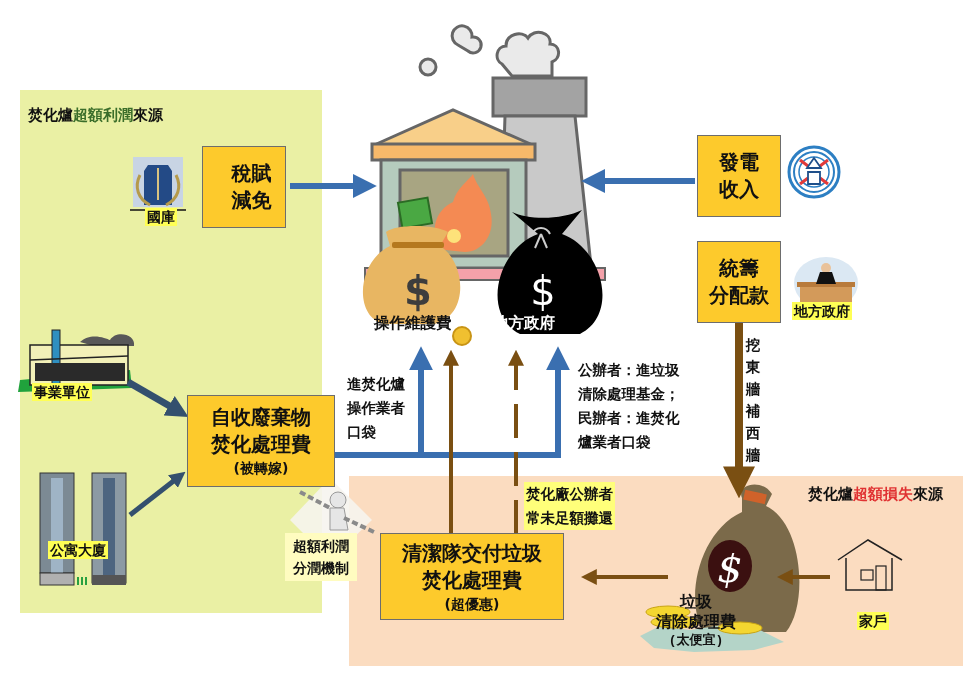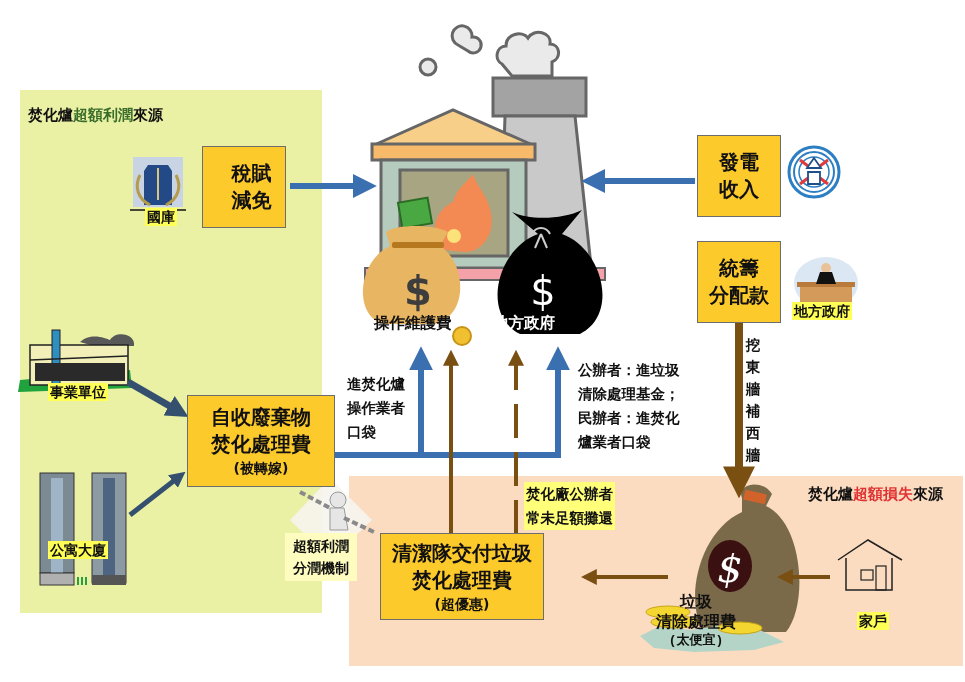--- a/index.html
+++ b/index.html
@@ -174,29 +174,29 @@
 </div>
 <div class="abs ybox" style="left:697px;top:241px;width:84px;height:82px;">
   <span class="big">統籌</span>
   <span class="big">分配款</span>
 </div>
 <div class="abs ybox" style="left:187px;top:395px;width:148px;height:92px;">
   <span class="big">自收廢棄物</span>
   <span class="big">焚化處理費</span>
   <span class="sub">(被轉嫁)</span>
 </div>
-<div class="abs ybox" style="left:380px;top:533px;width:164px;height:87px;">
+<div class="abs ybox" style="left:380px;top:533px;width:184px;height:87px;">
   <span class="big">清潔隊交付垃圾</span>
   <span class="big">焚化處理費</span>
   <span class="sub">(超優惠)</span>
 </div>
 
 <div class="abs tag" style="left:145px;top:208px;">國庫</div>
 <div class="abs tag" style="left:792px;top:302px;">地方政府</div>
-<div class="abs tag" style="left:48px;top:383px;">事業單位</div>
+<div class="abs tag" style="left:32px;top:383px;">事業單位</div>
 <div class="abs tag" style="left:48px;top:541px;">公寓大廈</div>
 <div class="abs tag" style="left:857px;top:612px;">家戶</div>
 
 <div class="abs" style="left:374px;top:313px;font-weight:bold;font-size:15.5px;color:#111;white-space:nowrap;">操作維護費</div>
 <div class="abs" style="left:493px;top:313px;font-weight:bold;font-size:15.5px;color:#fff;white-space:nowrap;">地方政府</div>
 <div class="abs" style="left:646px;top:592px;width:100px;text-align:center;font-weight:bold;color:#111;">
   <div style="font-size:16px;line-height:20px;">垃圾</div>
   <div style="font-size:16px;line-height:20px;">清除處理費</div>
   <div style="font-size:13px;line-height:18px;font-family:Liberation Mono, monospace;">(太便宜)</div>
 </div>

